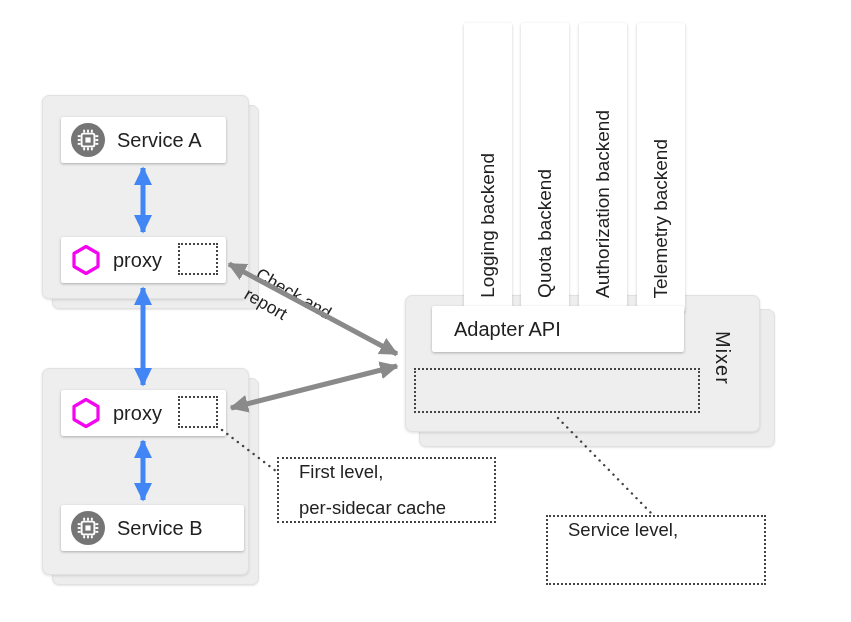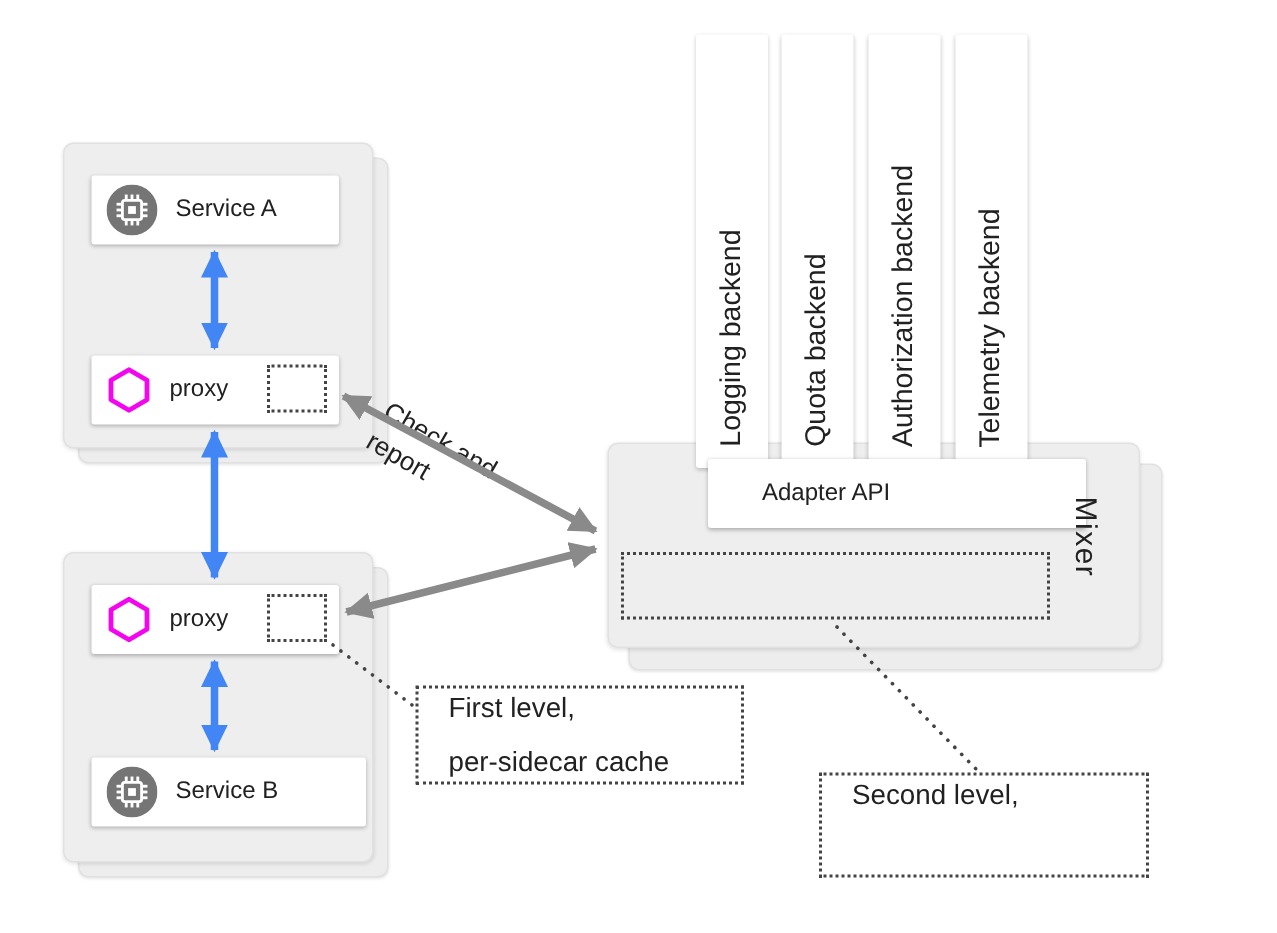--- a/index.html
+++ b/index.html
@@ -11,21 +11,21 @@
   body{font-family:"Liberation Sans", sans-serif;color:var(--text);}
   .stage{position:relative;width:851px;height:622px;background:#fff;overflow:hidden;}
 
   .card{position:absolute;background:var(--card-bg);border:1px solid var(--card-border);
         border-radius:7px;box-shadow:0 1px 3px rgba(0,0,0,0.12);}
   .card.back{background:#ededed;box-shadow:0 1px 2px rgba(0,0,0,0.10);}
 
   .wbox{position:absolute;background:var(--box-bg);border-radius:2px;
         box-shadow:0 1px 3px rgba(0,0,0,0.28);display:flex;align-items:center;
         padding-left:10px;box-sizing:border-box;}
-  .wbox .lbl{font-size:16px;margin-left:12px;white-space:nowrap;}
+  .wbox .lbl{font-size:20px;margin-left:12px;white-space:nowrap;}
 
   .cache-slot{position:absolute;border:2px dotted var(--dot);box-sizing:border-box;}
 
   .pillar{position:absolute;width:48px;background:#fff;border-radius:2px;
           box-shadow:0 1px 3px rgba(0,0,0,0.22);display:flex;flex-direction:column;
           justify-content:flex-end;align-items:center;padding-bottom:14px;box-sizing:border-box;}
   .pillar span{writing-mode:vertical-rl;transform:rotate(180deg);font-size:19px;white-space:nowrap;}
 
   .mixer-label{position:absolute;writing-mode:vertical-rl;font-size:20px;letter-spacing:1px;}
 
@@ -121,34 +121,34 @@
   <div class="pillar mid" style="left:521px;top:23px;height:289px;">
     <span>Quota backend</span>
   </div>
   <div class="pillar mid" style="left:579px;top:23px;height:289px;">
     <span>Authorization backend</span>
   </div>
   <div class="pillar mid" style="left:637px;top:23px;height:289px;">
     <span>Telemetry backend</span>
   </div>
 
-  <div class="wbox top4" style="left:472px;top:306px;width:252px;height:46px;padding-left:36px;">
+  <div class="wbox top4" style="left:432px;top:306px;width:252px;height:46px;padding-left:22px;">
     <span class="lbl" style="margin-left:0;">Adapter API</span>
   </div>
 
   <div class="cache-slot top4" style="left:414px;top:368px;width:286px;height:45px;"></div>
 
   <div class="mixer-label top4" style="left:711px;top:331px;">Mixer</div>
 
   <div class="caption" style="left:277px;top:457px;width:219px;height:66px;">
     <span>First level,</span>
     <span>per-sidecar cache</span>
   </div>
   <div class="caption" style="left:546px;top:515px;width:220px;height:70px;">
-    <span>Second level,</span>
+    <span>Service level,</span>
   </div>
 
   <div class="check-label">
     <div>Check and</div>
     <div>report</div>
   </div>
 
   <svg class="overlay" width="851" height="622" viewBox="0 0 851 622">
     <defs>
       <marker id="bh" markerWidth="3.8" markerHeight="3.8" refX="3.4" refY="1.8" orient="auto-start-reverse" markerUnits="strokeWidth">

